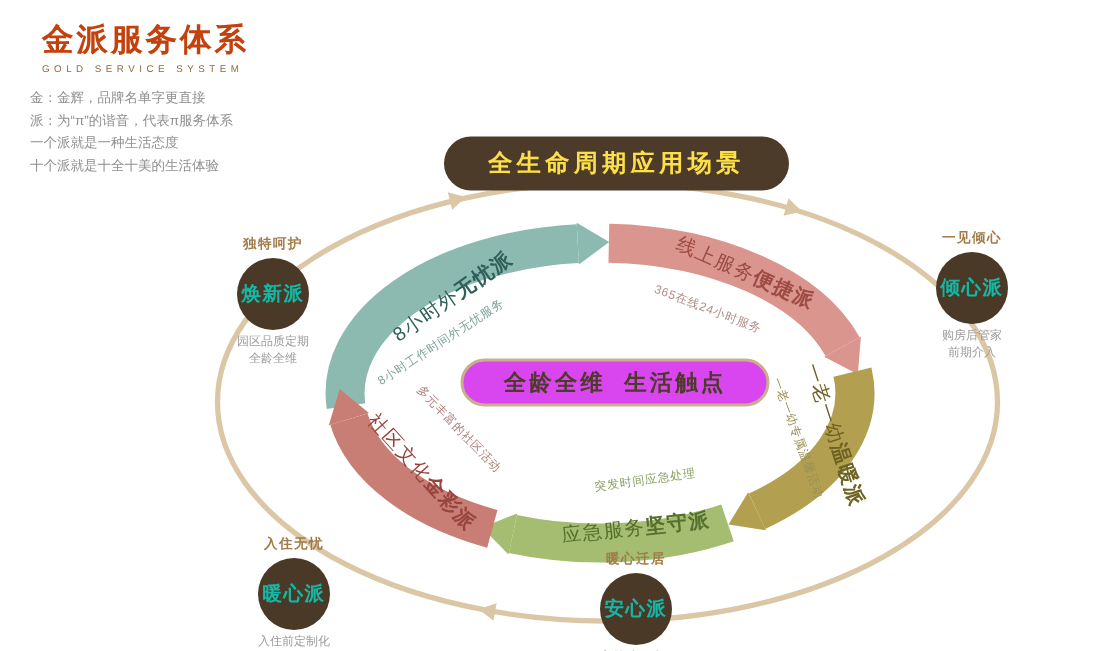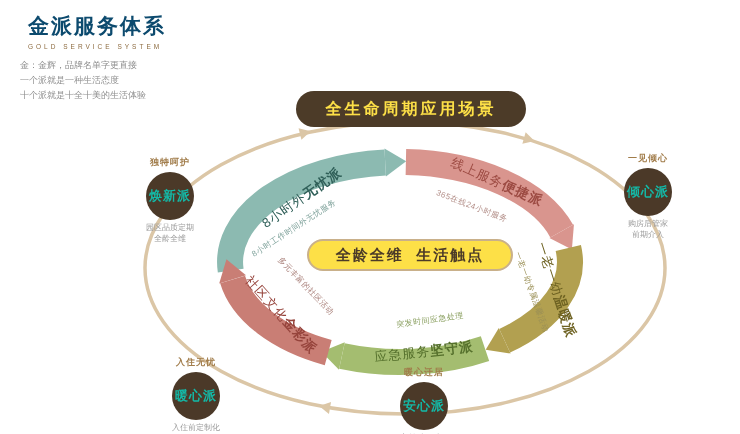--- a/index.html
+++ b/index.html
@@ -5,37 +5,37 @@
   html,body { margin:0; padding:0; background:#ffffff; }
   .canvas {
     position:relative; width:740px; height:434px; overflow:hidden;
     background:#ffffff; font-family:"Liberation Sans", sans-serif;
   }
   svg.layer { position:absolute; left:0; top:0; }
 
   
   .logo { position:absolute; left:28px; top:12px; z-index:6; }
   .logo-title { font-family:"DejaVu Serif", serif; font-weight:bold; font-size:21px;
-    color:#0c4a6e; letter-spacing:2px; }
+    color:#c2410c; letter-spacing:2px; }
   .logo-sub { font-size:6.5px; letter-spacing:3px; color:#8d6b40; margin-top:3px; }
 
   
   .intro { position:absolute; left:20px; top:58px; z-index:6; font-size:9px;
     color:#8f8f8f; line-height:15px; }
   .intro p { margin:0; }
 
   
   .banner { position:absolute; left:296px; top:91px; width:230px; height:36px;
     border-radius:18px; background:#4c3b28; color:#fde047; display:flex;
     align-items:center; justify-content:center; font-size:16px; font-weight:bold;
     letter-spacing:3px; z-index:5; }
 
   
   .center-pill { position:absolute; left:307px; top:239px; width:206px; height:32px;
-    border-radius:16px; background:#fde047; border:2px solid #c9b08a; color:#4c3b28;
+    border-radius:16px; background:#d946ef; border:2px solid #c9b08a; color:#4c3b28;
     display:flex; align-items:center; justify-content:center; font-size:15px;
     font-weight:bold; letter-spacing:2px; z-index:5; white-space:pre; box-sizing:border-box; }
 
   
   .arc-label { position:absolute; z-index:4; font-size:13px; letter-spacing:1px;
     white-space:nowrap; }
   .arc-label .strong { font-weight:bold; font-size:13.5px; }
   .arc-caption { position:absolute; z-index:4; font-size:8px; letter-spacing:0.5px;
     white-space:nowrap; }
   .al-teal  { left:302px; top:198px; transform:translate(-50%,-50%) rotate(-35deg); }
@@ -51,21 +51,21 @@
 
   
   .node { position:absolute; width:96px; display:flex; flex-direction:column;
     align-items:center; gap:3px; z-index:6; }
   .node .circle { width:48px; height:48px; border-radius:50%; background:#4b3928;
     color:#14b8a6; display:flex; align-items:center; justify-content:center;
     font-size:13px; font-weight:bold; letter-spacing:1px; }
   .node .cap-top { font-size:9px; font-weight:bold; color:#a17c4a; letter-spacing:1px; }
   .node .cap-bottom { font-size:8px; color:#9b9b9b; text-align:center;
     line-height:1.35; white-space:pre-line; }
-  .node-huanxin { left:122px; top:156px; }
+  .node-huanxin { left:134px; top:156px; }
   .node-qingxin { left:600px; top:152px; }
   .node-nuanxin { left:148px; top:336px;margin-top:20px; }
   .node-anxin   { left:376px; top:366px; }
   .node-duixian { left:586px; top:342px; }
 </style>
 </head>
 <body>
 
 <div class="canvas">
 
@@ -93,20 +93,21 @@
     <polygon points="0,-14 21,0 0,14" transform="translate(232.6,279.4) rotate(-107)" fill="#c97e75"></polygon>
   </svg>
 
   <header class="logo">
     <div class="logo-title">金派服务体系</div>
     <div class="logo-sub">GOLD SERVICE SYSTEM</div>
   </header>
 
   <div class="intro">
     <p>金：金辉，品牌名单字更直接</p>
+    <p>派：为“π”的谐音，代表π服务体系</p>
     <p>一个派就是一种生活态度</p>
     <p>十个派就是十全十美的生活体验</p>
   </div>
 
   <div class="banner">全生命周期应用场景</div>
 
   <div class="center-pill">全龄全维  生活触点</div>
 
   <div class="arc-label al-teal">
     <span class="pre" style="color: rgb(47, 95, 88);">8小时外</span><span class="strong" style="color: rgb(47, 95, 88);">无忧派</span>

